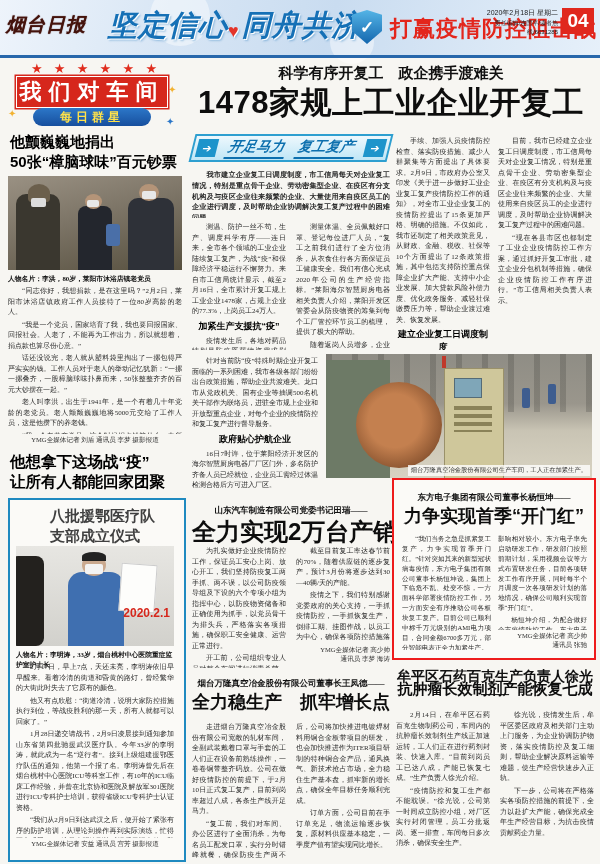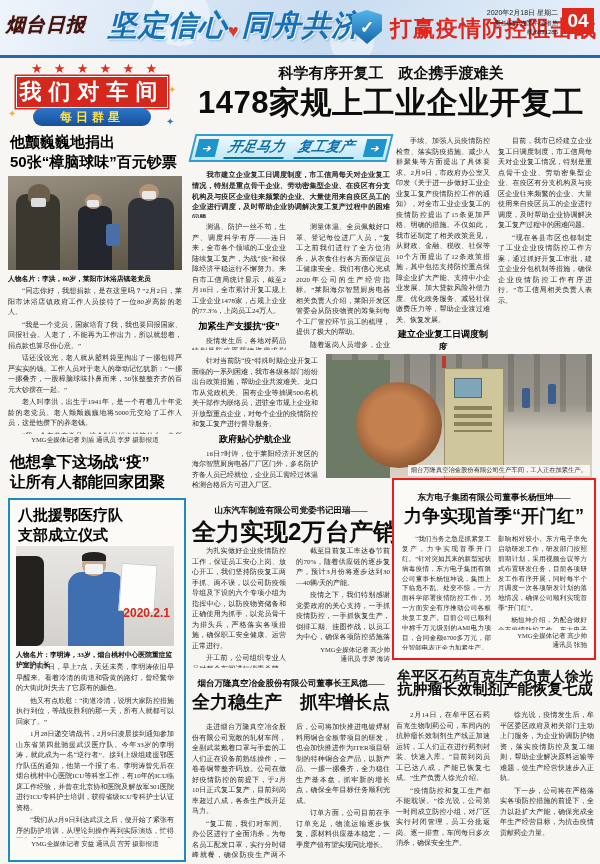--- a/index.html
+++ b/index.html
@@ -43,22 +43,22 @@
   .badge{left:16px;top:76px;width:150px;height:30px;background:#d6271c;border:1.5px solid #fff;
          box-shadow:0 0 0 1.5px #d6271c;display:flex;align-items:center;justify-content:center;
          color:#fff;font-family:"Liberation Sans",sans-serif;font-weight:900;font-size:22px;letter-spacing:7px;}
   .ribbon{left:33px;top:108px;width:118px;height:18px;background:linear-gradient(#2c77c8,#174f9e);
          border-radius:9px;display:flex;align-items:center;justify-content:center;
          color:#ffe24a;font-family:"Liberation Sans",sans-serif;font-weight:900;font-size:12px;letter-spacing:4px;}
   .heroTitle{font-family:"Liberation Sans",sans-serif;font-weight:900;font-size:15px;
          line-height:1.3;color:#000;}
   .photo{overflow:hidden;}
   .bluebox{left:8px;top:498px;width:174px;height:360px;border:2.5px solid #1f8ac0;background:#fbfaf7;}
-  .redtitle{font-family:Liberation Serif, serif;font-weight:900;font-size:15px;
-         color:#000000;line-height:1.3;}
+  .redtitle{font-family:Liberation Sans, sans-serif;font-weight:900;font-size:15px;
+         color:#404040;line-height:1.3;margin-left:32px;}
   
   .banner{left:192px;top:134px;width:198px;height:28px;transform:skewX(-14deg);
          border:2px solid #2e9fd0;background:linear-gradient(#eef8fd,#bfe6f6);
          display:flex;align-items:center;justify-content:space-between;padding:0 3px;box-sizing:border-box;}
   .arrowbox{width:20px;height:18px;background:#1d94cb;color:#fff;display:flex;align-items:center;
          justify-content:center;font-size:11px;font-family:"Liberation Sans",sans-serif;}
   .blabel{font-family:"Liberation Sans",sans-serif;font-weight:900;font-style:italic;
          font-size:14px;color:#0c6fae;border-bottom:2px solid #0c6fae;padding:0 2px 1px 2px;}
   .redbox{left:392px;top:478px;width:204px;height:182px;border:2.5px solid #ee1c1c;background:#fbfaf7;box-sizing:border-box;}
   .capbar{position:absolute;right:2px;bottom:2px;background:rgba(255,255,255,.78);
@@ -217,21 +217,21 @@
     <div>通讯员 李梦 海涛</div>
   </div>
 
   <div class="abs kicker" style="left:192px;top:678px;width:198px;font-size:8.5px;">烟台万隆真空冶金股份有限公司董事长王凤德——</div>
   <div class="abs hl" style="left:192px;top:690px;width:198px;font-size:18px;">全力稳生产　抓牢增长点</div>
   <div class="abs colbox" style="left:192px;top:722px;width:94px;height:136px;">
     <p class="body">走进烟台万隆真空冶金股份有限公司宽敞的轧材车间，全副武装戴着口罩与手套的工人们正在设备前熟练操作，一卷卷铜带整齐码放。公司在做好疫情防控的前提下，于2月10日正式复工复产，目前到岗率超过八成，各条生产线开足马力。</p>
     <p class="body">“复工前，我们对车间、办公区进行了全面消杀，为每名员工配发口罩，实行分时错峰就餐，确保防疫生产两不误。”王凤德介绍。</p>
   </div>
   <div class="abs colbox" style="left:296px;top:722px;width:94px;height:136px;">
-    <p class="body" style="text-indent:0;">后，公司将加快推进电镀焊材料用铜合金板带项目的研发，也会加快推进作为ITER项目研制的特种铜合金产品，以新产品、一摞一摞叠齐，全力稳住生产基本盘，抓牢新的增长点，确保全年目标任务顺利完成。</p>
+    <p class="body" style="text-indent:0;">后，公司将加快推进电镀焊材料用铜合金板带项目的研发，也会加快推进作为ITER项目研制的特种铜合金产品，通风换气、新技术抢占市场，全力稳住生产基本盘，抓牢新的增长点，确保全年目标任务顺利完成。</p>
     <p class="body">订单方面，公司目前在手订单充足，物流运输逐步恢复，原材料供应基本稳定，一季度产值有望实现同比增长。</p>
   </div>
 
   <div class="abs redbox">
     <div class="abs kicker" style="left:6px;top:12px;width:188px;font-size:8.5px;">东方电子集团有限公司董事长杨恒坤——</div>
     <div class="abs hl" style="left:6px;top:24px;width:188px;font-size:18px;">力争实现首季“开门红”</div>
     <div class="abs colbox" style="left:8px;top:54px;width:89px;height:116px;">
       <p class="body" style="font-size:6.6px;">“我们当务之急是抓紧复工复产，力争实现首季开门红。”针对突如其来的新型冠状病毒疫情，东方电子集团有限公司董事长杨恒坤说，集团上下临危不乱、处变不惊，一方面科学部署疫情防控工作，另一方面安全有序推动公司各板块复工复产。目前公司已顺利中标千万元级别的AMI电力项目，合同金额6700多万元，部分智能电表正全力加紧生产。</p>
 
     </div>

